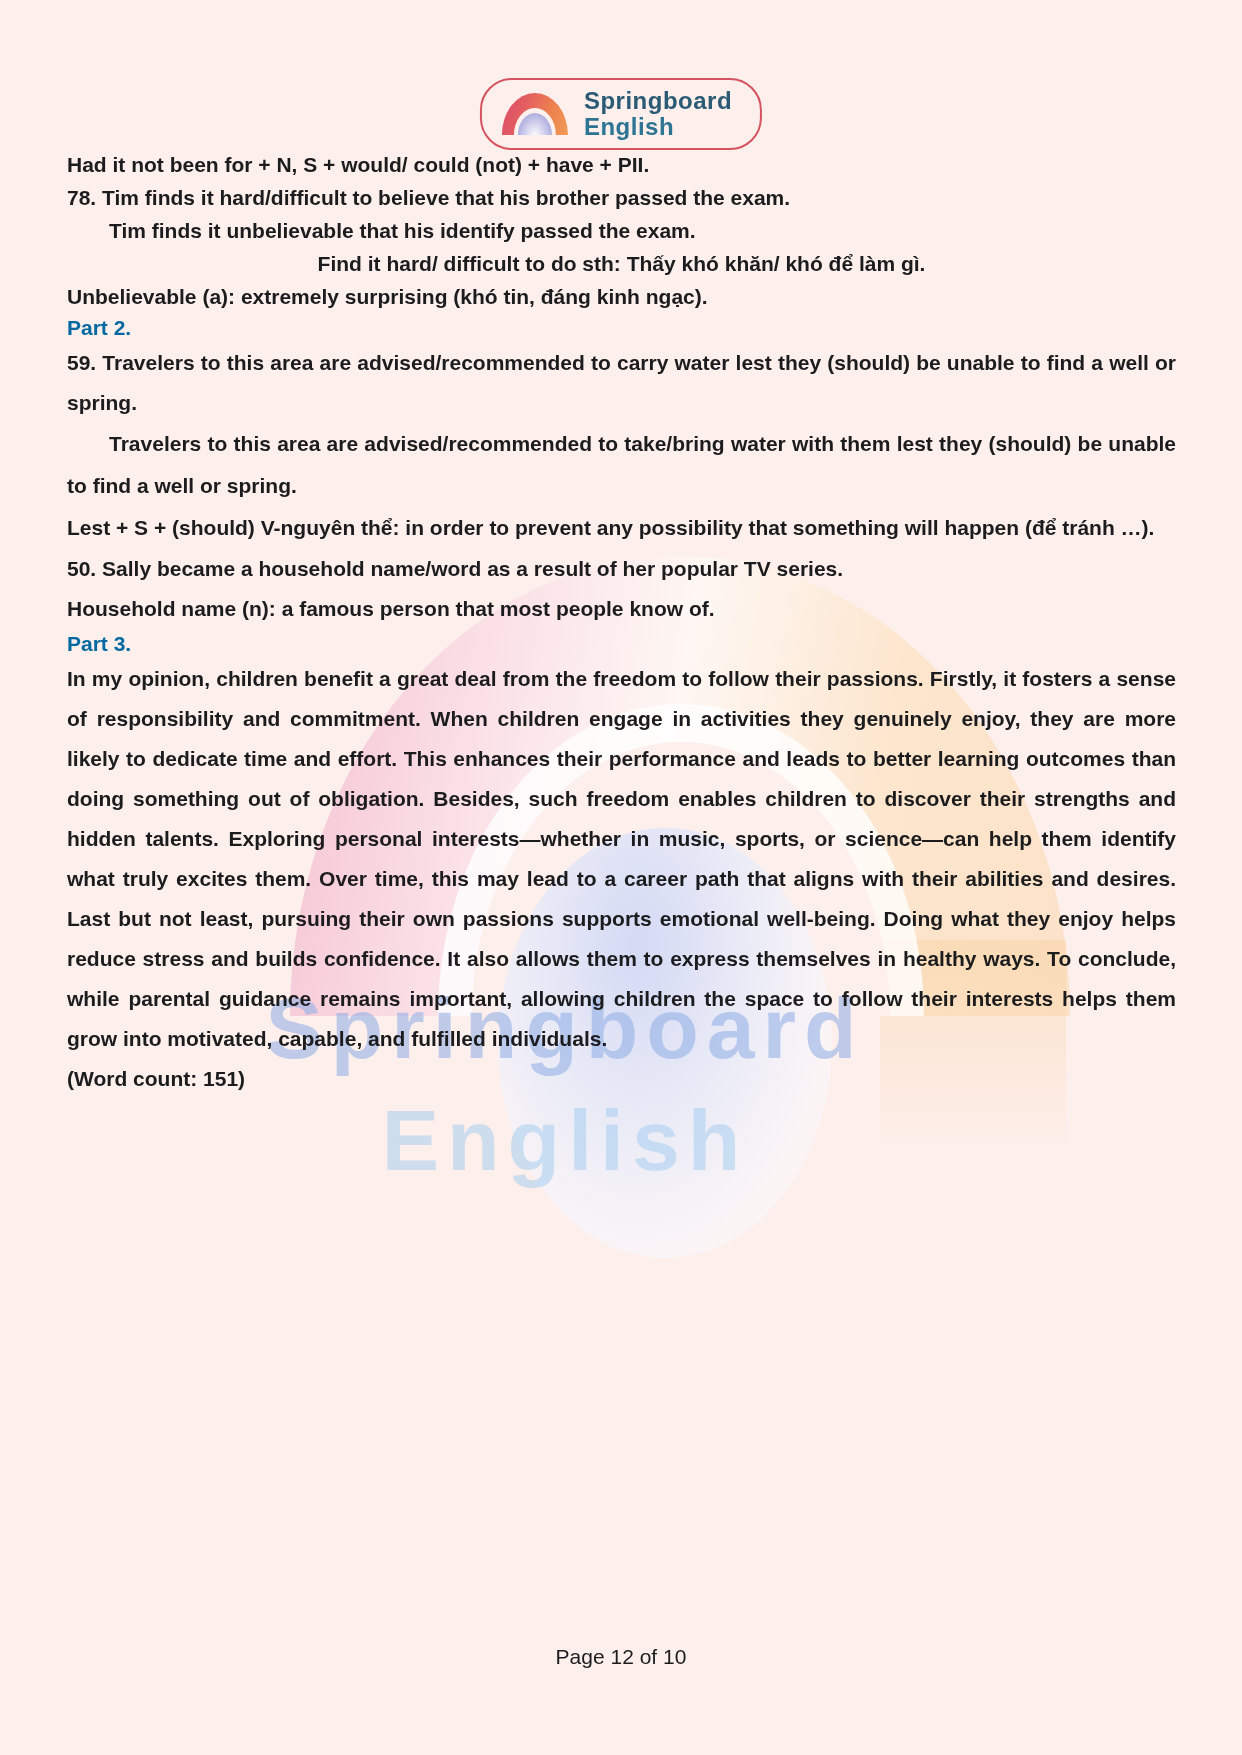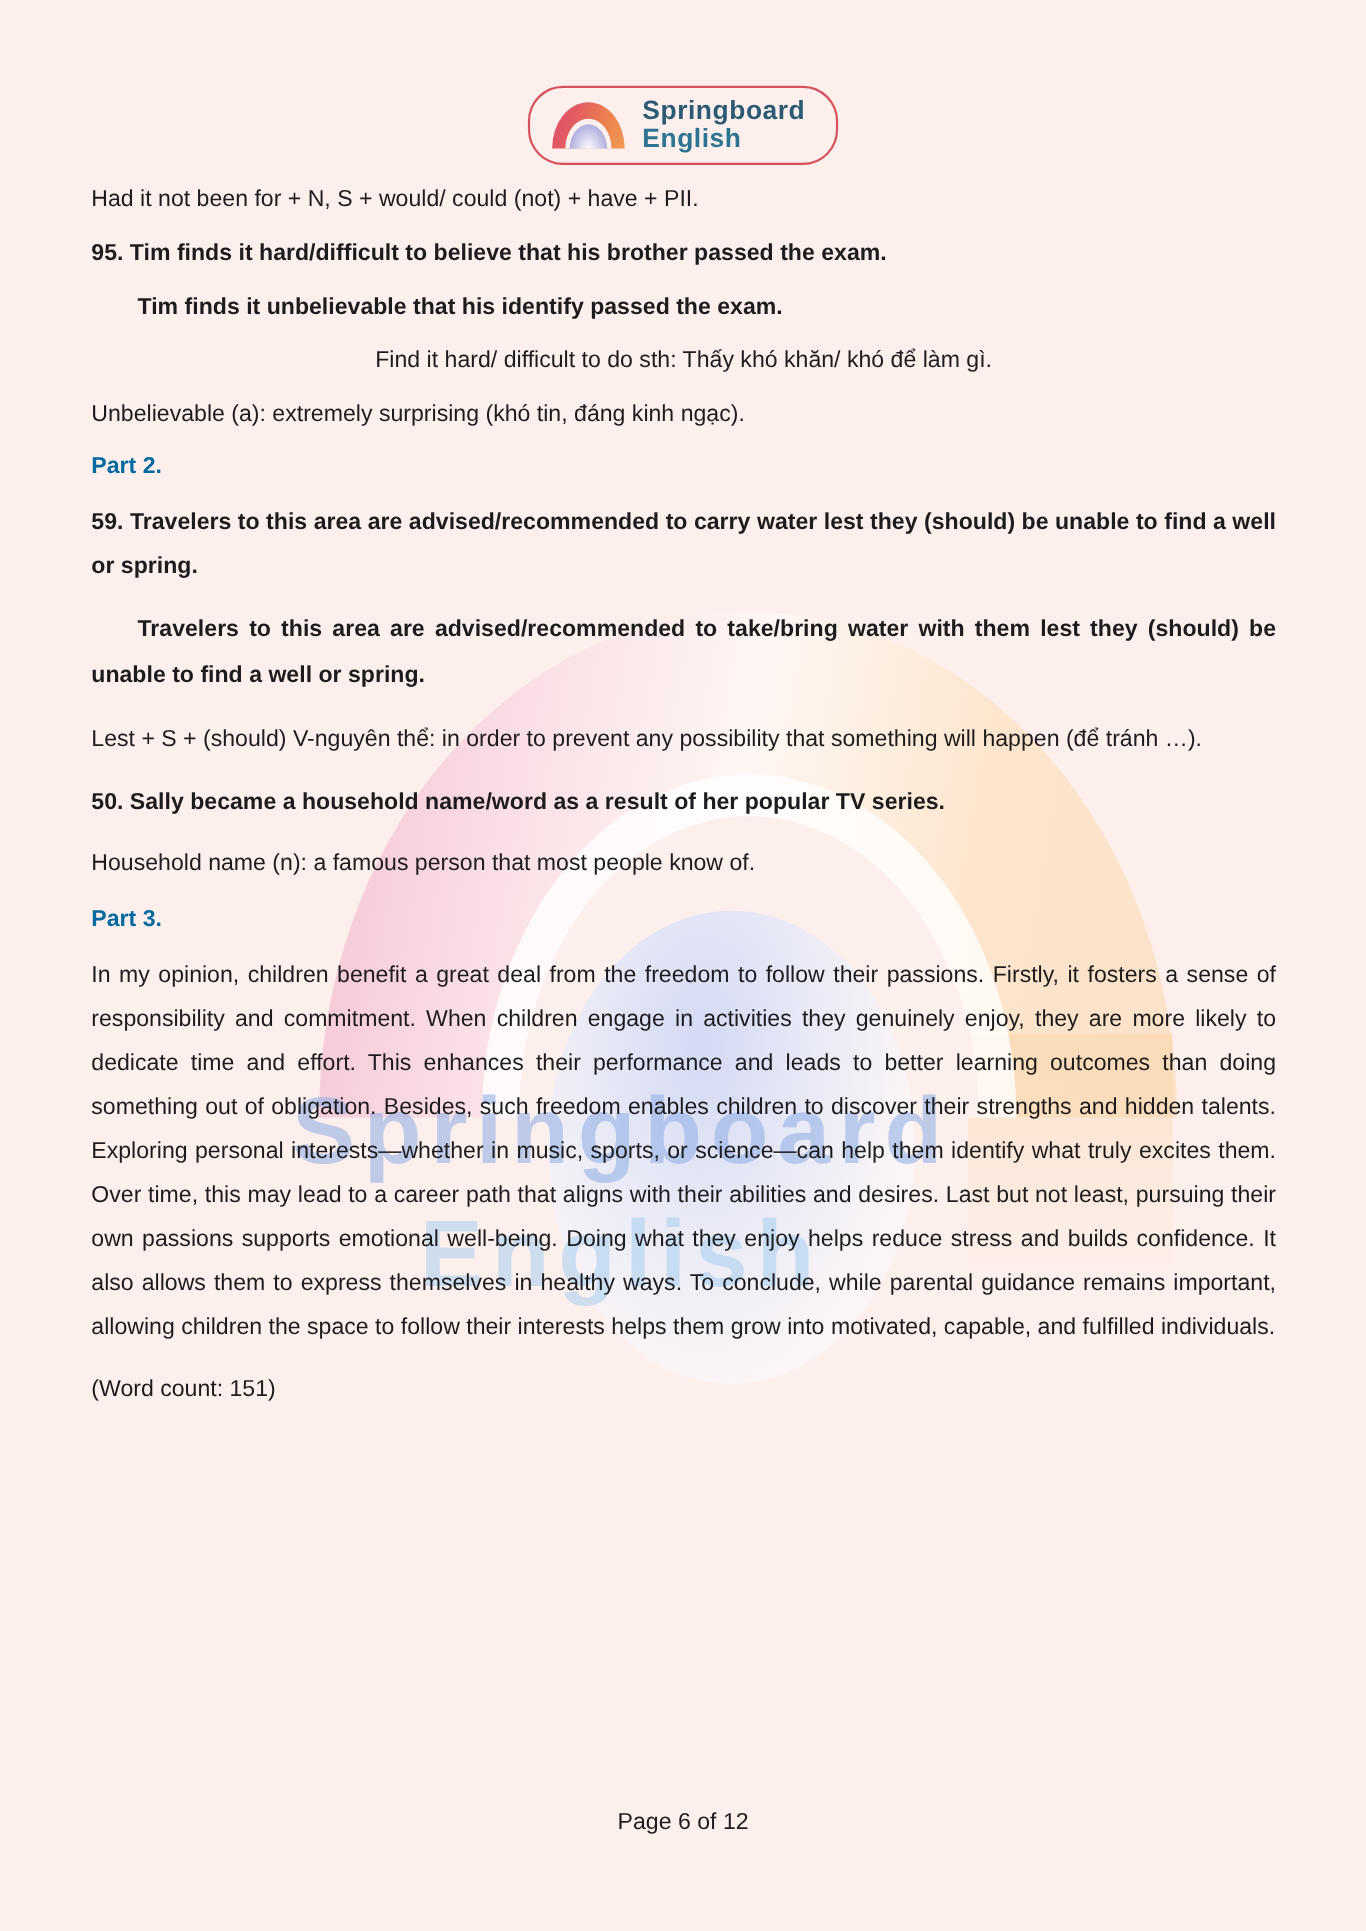--- a/index.html
+++ b/index.html
@@ -79,21 +79,21 @@
     position:absolute;left:16px;bottom:0;width:34px;height:22px;
     border-radius:17px 17px 0 0 / 22px 22px 0 0;
     background:radial-gradient(ellipse at 50% 105%, #ffffff 0%, #c9c8ea 48%, #8e8ed1 100%);
   }
   .logo-text{display:flex;flex-direction:column;line-height:26px;}
   .logo-name{font-weight:700;font-size:24px;color:#2b5a74;letter-spacing:0.5px;}
   .logo-suffix{font-weight:700;font-size:24px;color:#2d7493;letter-spacing:0.5px;}
 
   
   .content{position:absolute;left:67px;top:148px;width:1109px;z-index:1;}
-  .content p{margin:16px;font-size:21px;}
+  .content p{margin:0;font-size:21px;font-weight:bold;}
   .t{font-weight:400;line-height:33px;}
   .b{font-weight:700;line-height:33px;}
   .ind{text-indent:42px;}
   .just{text-align:justify;}
   .lh40{line-height:40px;}
   .lh42{line-height:42px;}
   .part{font-weight:700;font-size:22px;color:#0369a1;line-height:30px;}
 
   .blk-0{margin-bottom:16px;}
   .blk-1{margin-bottom:5px;}
@@ -139,30 +139,30 @@
       <div class="li-inner"></div>
     </div>
     <div class="logo-text">
       <span class="logo-name">Springboard</span>
       <span class="logo-suffix">English</span>
     </div>
   </div>
 
   <div class="content">
     <p class="t blk-0">Had it not been for + N, S + would/ could (not) + have + PII.</p>
-    <p class="b blk-1">95. Tim finds it hard/difficult to believe that his brother passed the exam.</p>
+    <p class="b blk-1">78. Tim finds it hard/difficult to believe that his brother passed the exam.</p>
     <p class="b ind blk-2">Tim finds it unbelievable that his identify passed the exam.</p>
     <p class="t blk-3">Find it hard/ difficult to do sth: Thấy khó khăn/ khó để làm gì.</p>
     <p class="t blk-4">Unbelievable (a): extremely surprising (khó tin, đáng kinh ngạc).</p>
     <p class="part blk-5">Part 2.</p>
     <p class="b just lh40 blk-6">59. Travelers to this area are advised/recommended to carry water lest they (should) be unable to find a well or spring.</p>
     <p class="b ind just lh42 blk-7">Travelers to this area are advised/recommended to take/bring water with them lest they (should) be unable to find a well or spring.</p>
     <p class="t just lh42 blk-8">Lest + S + (should) V-nguyên thể: in order to prevent any possibility that something will happen (để tránh …).</p>
     <p class="b lh40 blk-9">50. Sally became a household name/word as a result of her popular TV series.</p>
     <p class="t lh40 blk-10">Household name (n): a famous person that most people know of.</p>
     <p class="part blk-11">Part 3.</p>
     <p class="t just lh40 blk-12">In my opinion, children benefit a great deal from the freedom to follow their passions. Firstly, it fosters a sense of responsibility and commitment. When children engage in activities they genuinely enjoy, they are more likely to dedicate time and effort. This enhances their performance and leads to better learning outcomes than doing something out of obligation. Besides, such freedom enables children to discover their strengths and hidden talents. Exploring personal interests—whether in music, sports, or science—can help them identify what truly excites them. Over time, this may lead to a career path that aligns with their abilities and desires. Last but not least, pursuing their own passions supports emotional well-being. Doing what they enjoy helps reduce stress and builds confidence. It also allows them to express themselves in healthy ways. To conclude, while parental guidance remains important, allowing children the space to follow their interests helps them grow into motivated, capable, and fulfilled individuals.</p>
     <p class="t lh40 blk-13">(Word count: 151)</p>
   </div>
 
-  <div class="footer">Page 6 of 12</div>
+  <div class="footer">Page 12 of 10</div>
 
 </div>
 
 </body></html>

